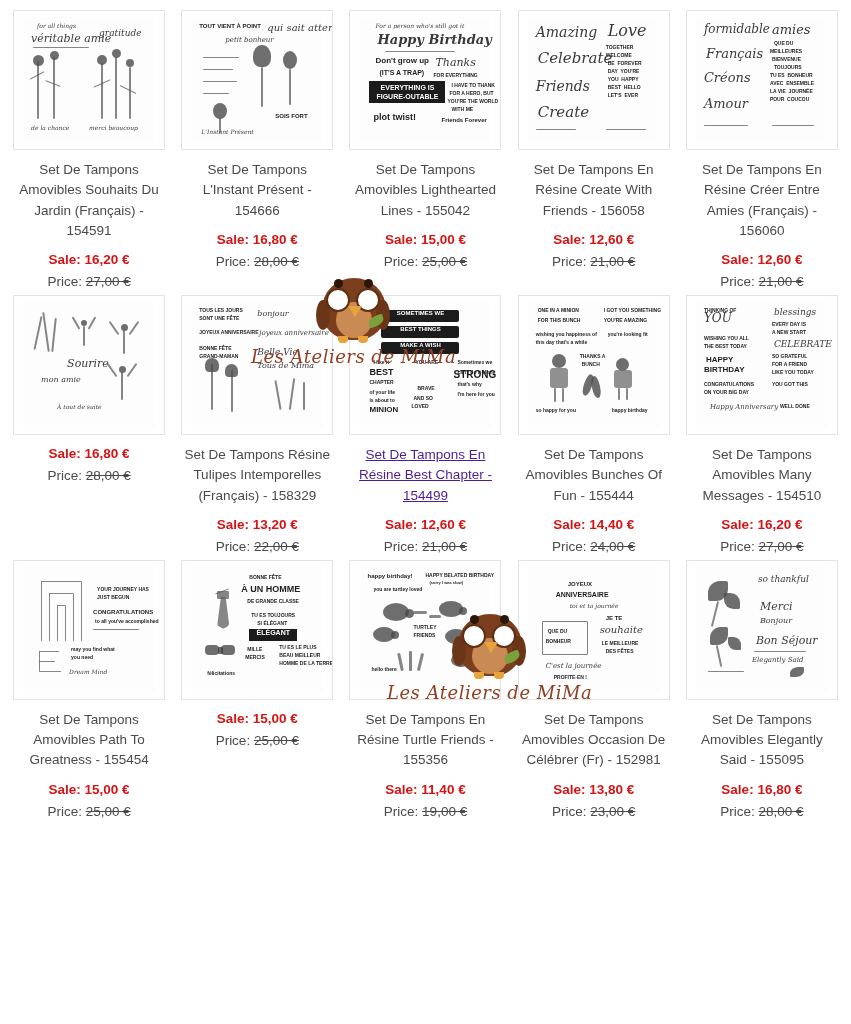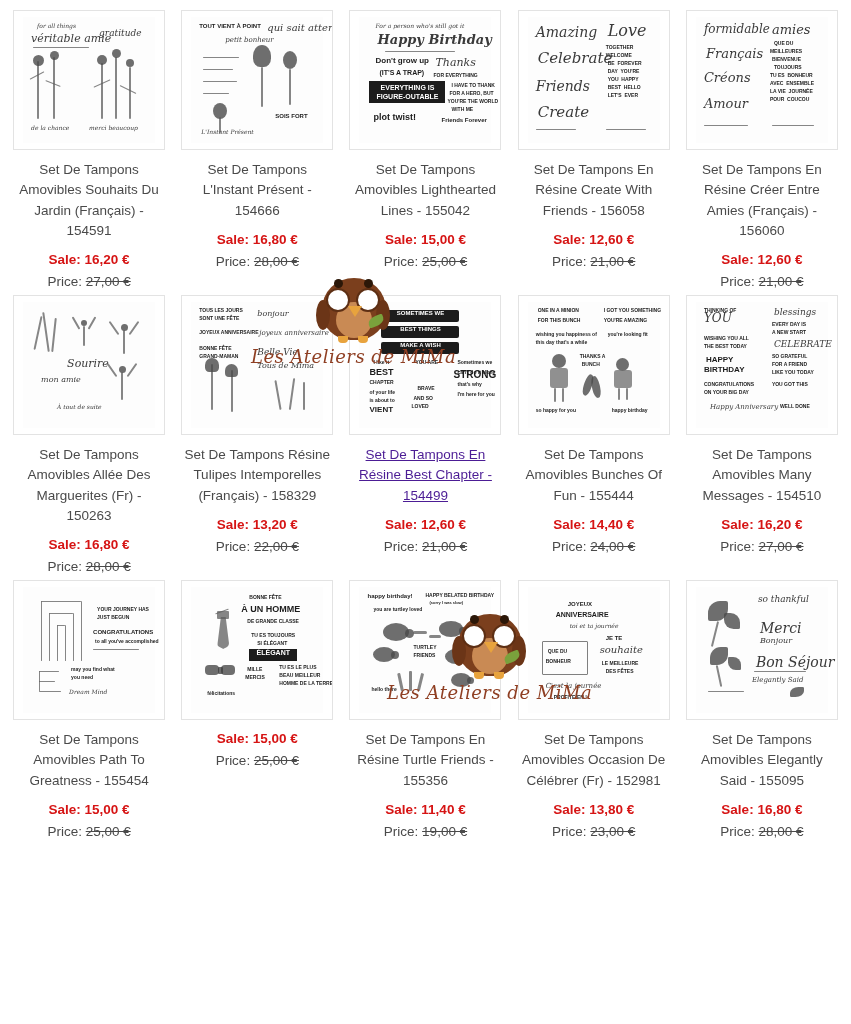--- a/index.html
+++ b/index.html
@@ -361,21 +361,20 @@
         <div class="ln" style="left:100px; top:28px; width:2px; height:24px;"></div>
         <div class="script" style="left:44px; top:56px; font-size:11px;">Sourire</div>
         <div class="script" style="left:18px; top:74px; font-size:8px;">mon amie</div>
         <div class="blob" style="left:96px; top:64px; width:7px; height:7px;"></div>
         <div class="ln" style="left:88px; top:60px; width:2px; height:16px; transform:rotate(-35deg);"></div>
         <div class="ln" style="left:108px; top:60px; width:2px; height:16px; transform:rotate(35deg);"></div>
         <div class="ln" style="left:98px; top:70px; width:2px; height:28px;"></div>
         <div class="script" style="left:34px; top:102px; font-size:6px;">À tout de suite</div>
       </div>
     </div>
-    <div class="title">Set De Tampons Amovibles Allée Des Marguerites (Fr) - 150263</div>
     <div class="sale">Sale: 16,80 €</div>
     <div class="price"><span>Price:</span> <span class="amt">28,00 €</span></div>
   </div>
 
   <div class="card">
     <div class="thumb">
       <div class="sheet">
         <div class="blk" style="left:8px; top:6px; font-size:5px;">TOUS LES JOURS</div>
         <div class="blk" style="left:8px; top:14px; font-size:5px;">SONT UNE FÊTE</div>
         <div class="script" style="left:66px; top:8px; font-size:8px;">bonjour</div>
@@ -403,21 +402,21 @@
     <div class="thumb">
       <div class="sheet">
         <div class="invert" style="left:22px; top:8px; width:78px; height:12px; font-size:6px; border-radius:2px;">SOMETIMES WE</div>
         <div class="invert" style="left:22px; top:24px; width:78px; height:12px; font-size:6px; border-radius:2px;">BEST THINGS</div>
         <div class="invert" style="left:22px; top:40px; width:78px; height:12px; font-size:6px; border-radius:2px;">MAKE A WISH</div>
         <div class="blk" style="left:14px; top:58px; font-size:5px;">I like it</div>
         <div class="blk" style="left:10px; top:66px; font-size:9px;">BEST</div>
         <div class="blk" style="left:10px; top:78px; font-size:5px;">CHAPTER</div>
         <div class="blk" style="left:10px; top:88px; font-size:5px;">of your life</div>
         <div class="blk" style="left:10px; top:96px; font-size:5px;">is about to</div>
-        <div class="blk" style="left:10px; top:104px; font-size:8px;">VIENT</div>
+        <div class="blk" style="left:10px; top:104px; font-size:8px;">MINION</div>
         <div class="blk" style="left:56px; top:58px; font-size:5px;">YOU ARE</div>
         <div class="blk" style="left:54px; top:68px; font-size:10px;padding-left:40px;">STRONG</div>
         <div class="blk" style="left:58px; top:84px; font-size:5px;">BRAVE</div>
         <div class="blk" style="left:54px; top:94px; font-size:5px;">AND SO</div>
         <div class="blk" style="left:52px; top:102px; font-size:5px;">LOVED</div>
         <div class="blk" style="left:98px; top:58px; font-size:5px;">Sometimes we</div>
         <div class="blk" style="left:98px; top:68px; font-size:5px;">can't do it alone</div>
         <div class="blk" style="left:98px; top:80px; font-size:5px;">that's why</div>
         <div class="blk" style="left:98px; top:90px; font-size:5px;">I'm here for you</div>
       </div>
@@ -598,26 +597,26 @@
     <div class="price"><span>Price:</span> <span class="amt">23,00 €</span></div>
   </div>
 
   <div class="card">
     <div class="thumb">
       <div class="sheet">
         <div class="script" style="left:62px; top:8px; font-size:9px;">so thankful</div>
         <div class="blob" style="left:12px; top:14px; width:20px; height:20px; border-radius:60% 10% 60% 10%;"></div>
         <div class="blob" style="left:28px; top:26px; width:16px; height:16px; border-radius:10% 60% 10% 60%;"></div>
         <div class="ln" style="left:18px; top:34px; width:2px; height:26px; transform:rotate(14deg);"></div>
-        <div class="script" style="left:64px; top:34px; font-size:14px;">Merci</div>
+        <div class="script" style="left:64px; top:34px; font-size:11px;">Merci</div>
         <div class="script" style="left:64px; top:50px; font-size:8px;">Bonjour</div>
         <div class="blob" style="left:14px; top:60px; width:18px; height:18px; border-radius:60% 10% 60% 10%;"></div>
         <div class="blob" style="left:32px; top:70px; width:13px; height:13px; border-radius:10% 60% 10% 60%;"></div>
         <div class="ln" style="left:22px; top:78px; width:2px; height:22px; transform:rotate(-12deg);"></div>
-        <div class="script" style="left:60px; top:68px; font-size:14px;">Bon Séjour</div>
+        <div class="script" style="left:60px; top:68px; font-size:11px;">Bon Séjour</div>
         <div class="ln" style="left:58px; top:84px; width:52px; height:1px;"></div>
         <div class="script" style="left:56px; top:90px; font-size:7px;">Elegantly Said</div>
         <div class="blob" style="left:94px; top:100px; width:14px; height:10px; border-radius:60% 10% 60% 10%;"></div>
         <div class="ln" style="left:12px; top:104px; width:36px; height:1px;"></div>
       </div>
     </div>
     <div class="title">Set De Tampons Amovibles Elegantly Said - 155095</div>
     <div class="sale">Sale: 16,80 €</div>
     <div class="price"><span>Price:</span> <span class="amt">28,00 €</span></div>
   </div>

